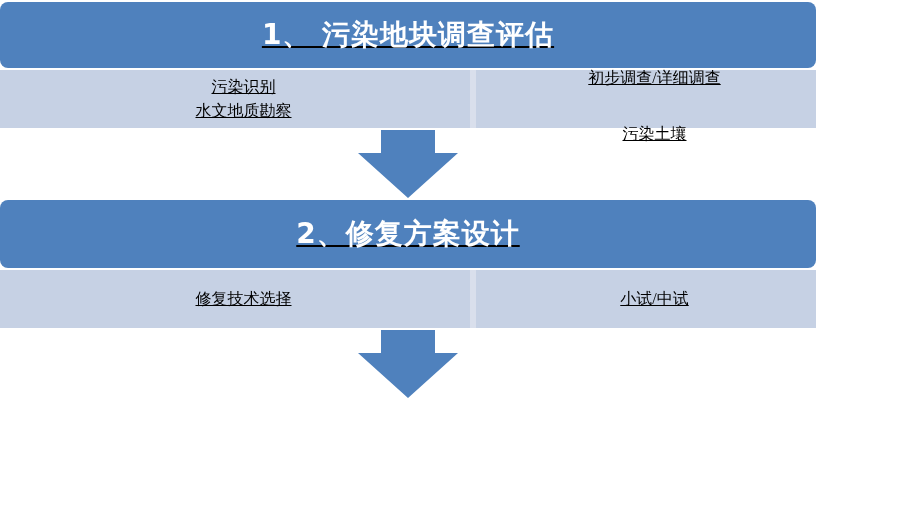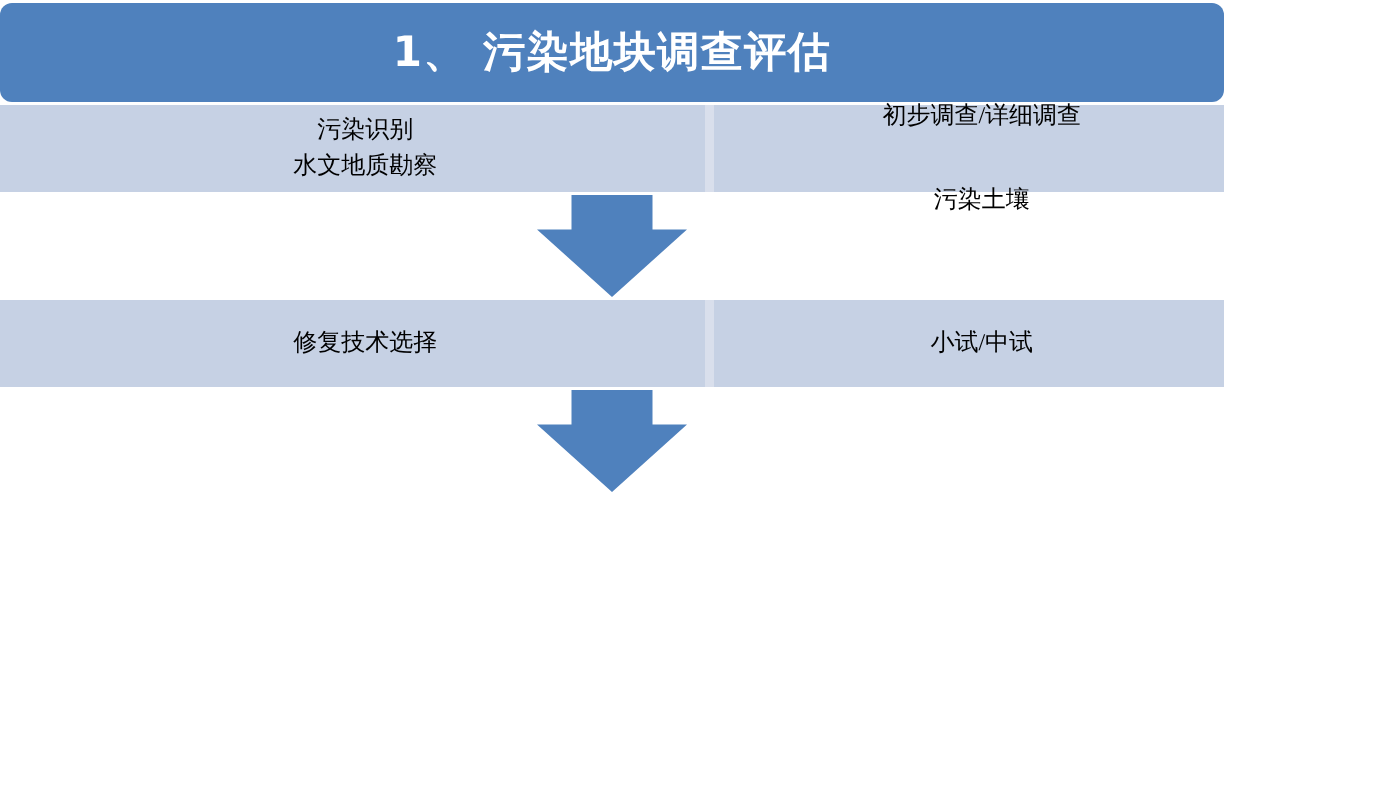--- a/index.html
+++ b/index.html
@@ -11,20 +11,21 @@
     --body-text:#000000;
   }
   *{margin:0;padding:0;box-sizing:border-box;}
   html,body{background:var(--background);}
   .canvas{
     position:relative;
     width:816px;height:528px;
     background:var(--background);
     overflow:hidden;
     font-family:"Liberation Sans","DejaVu Sans",sans-serif;
+    text-decoration:underline;
   }
   .gap-top{height:2px;}
   .band-header{
     background:var(--header-blue);
     color:var(--header-text);
     border-radius:8px;
     display:flex;align-items:center;justify-content:center;
     font-weight:bold;
     font-size:28px;
     letter-spacing:1px;
@@ -87,20 +88,23 @@
     </div>
   </div>
 
   <div class="arrow-zone arrow-zone-1">
     <svg class="down-arrow" width="100" height="68" viewBox="0 0 100 68" xmlns="http://www.w3.org/2000/svg">
       <polygon points="23,0 77,0 77,23 100,23 50,68 0,23 23,23"></polygon>
     </svg>
   </div>
 
   <div class="s2">
+    <div class="band-header">
+      <span>2、修复方案设计</span>
+    </div>
     <div class="band-body">
       <div class="col col-left single">
         <div class="cell">修复技术选择</div>
       </div>
       <div class="vdivider"></div>
       <div class="col col-right single">
         <div class="cell">小试/中试</div>
       </div>
     </div>
   </div>

